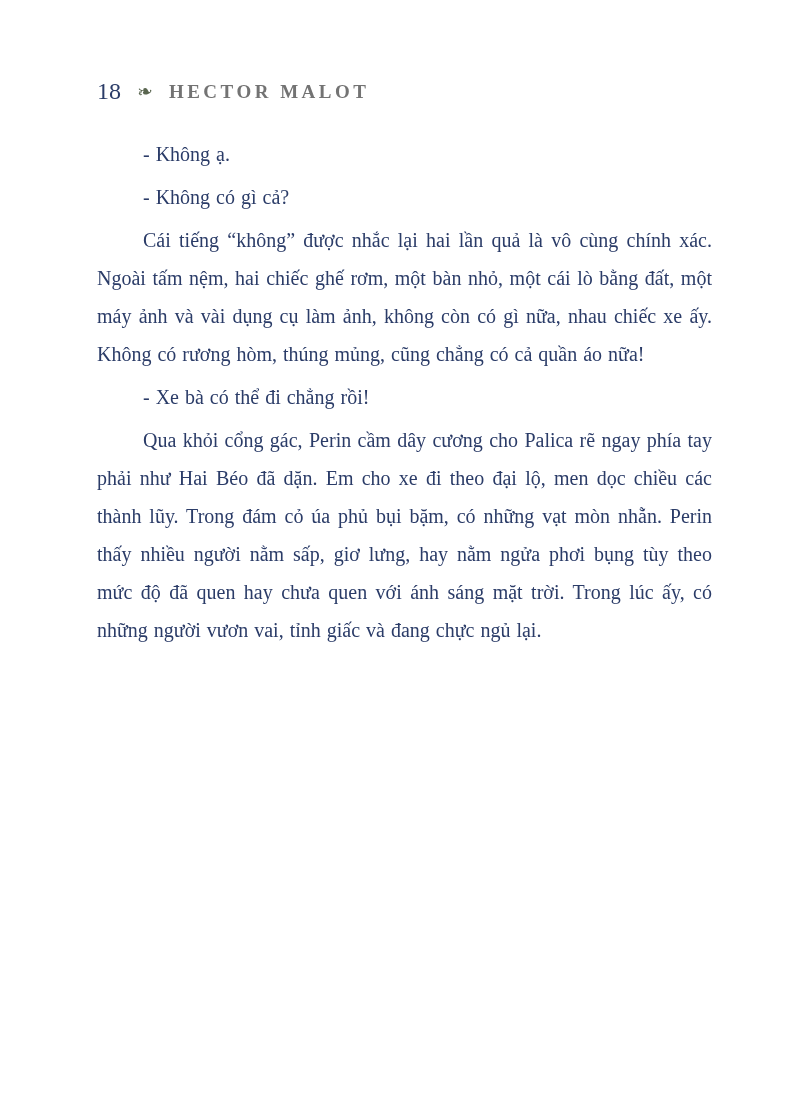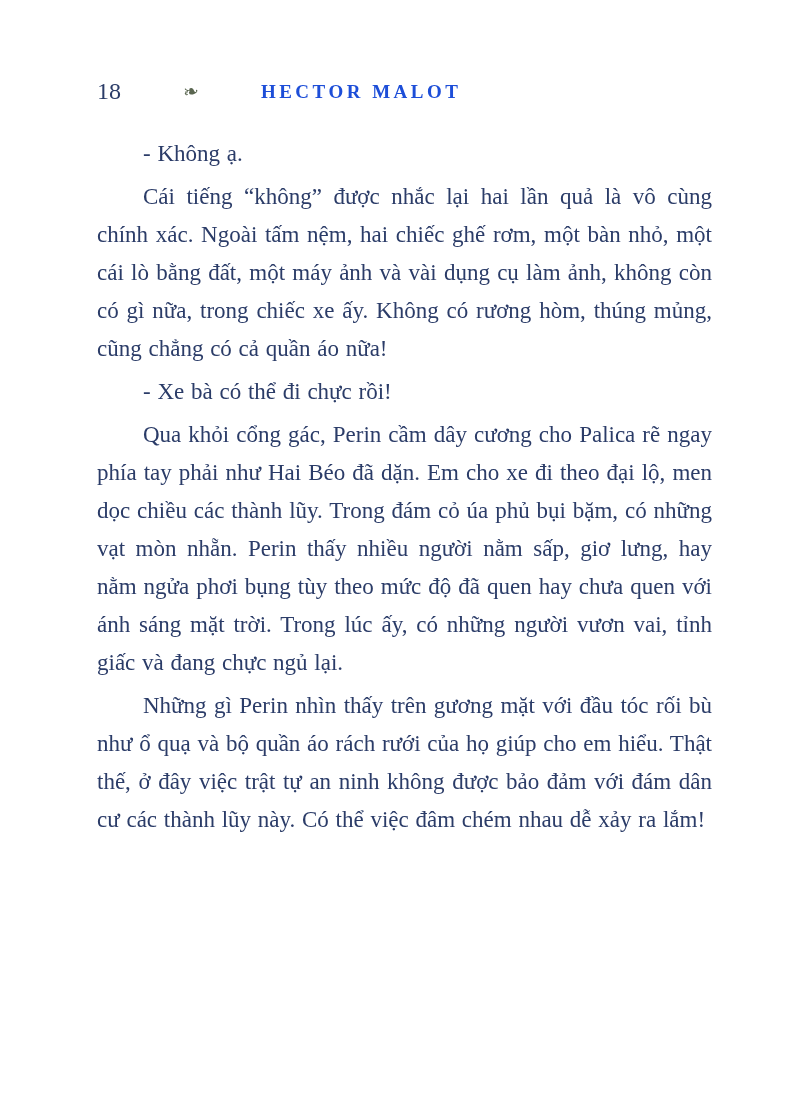--- a/index.html
+++ b/index.html
@@ -15,43 +15,42 @@
     height: 1112px;
     background: #ffffff;
     padding: 78px 88px 0 97px;
     color: #2b3c68;
     overflow: hidden;
   }
   .page-header {
     display: flex;
     align-items: center;
     margin-bottom: 30px;
-    gap: 46px;
   }
   .page-number {
     font-size: 24px;
     color: #2b3c68;
   }
   .ornament {
     font-size: 19px;
     margin-left: 16px;
     color: #5a6650;
     transform: rotate(-10deg);
     display: inline-block;
   }
   .author {
     margin-left: 16px;
     font-weight: bold;
     font-size: 19px;
     letter-spacing: 3.5px;
-    color: #1d4ed8;
+    color: #737373;
     font-family: "Liberation Serif", serif;
   }
   .page-body p {
-    font-size: 23px;
+    font-size: 20px;
     line-height: 38px;
     text-align: justify;
     text-indent: 46px;
     color: #2b3c68;
     margin-bottom: 5px;
     word-spacing: 1px;
   }
 </style>
 </head>
 <body>
@@ -59,19 +58,19 @@
 <div class="page">
 
   <header class="page-header">
     <span class="page-number">18</span>
     <span class="ornament">❧</span>
     <span class="author">HECTOR MALOT</span>
   </header>
 
   <main class="page-body">
     <p>- Không ạ.</p>
-    <p>Cái tiếng “không” được nhắc lại hai lần quả là vô cùng chính xác. Ngoài tấm nệm, hai chiếc ghế rơm, một bàn nhỏ, một cái lò bằng đất, một máy ảnh và vài dụng cụ làm ảnh, không còn có gì nữa, trong chiếc xe ấy. Không có rương hòm, thúng mủng, cũng chẳng có cả quần áo nữa!</p>
-    <p>- Xe bà có thể đi chực rồi!</p>
+    <p>- Không có gì cả?</p>
+    <p>Cái tiếng “không” được nhắc lại hai lần quả là vô cùng chính xác. Ngoài tấm nệm, hai chiếc ghế rơm, một bàn nhỏ, một cái lò bằng đất, một máy ảnh và vài dụng cụ làm ảnh, không còn có gì nữa, nhau chiếc xe ấy. Không có rương hòm, thúng mủng, cũng chẳng có cả quần áo nữa!</p>
+    <p>- Xe bà có thể đi chẳng rồi!</p>
     <p>Qua khỏi cổng gác, Perin cầm dây cương cho Palica rẽ ngay phía tay phải như Hai Béo đã dặn. Em cho xe đi theo đại lộ, men dọc chiều các thành lũy. Trong đám cỏ úa phủ bụi bặm, có những vạt mòn nhẵn. Perin thấy nhiều người nằm sấp, giơ lưng, hay nằm ngửa phơi bụng tùy theo mức độ đã quen hay chưa quen với ánh sáng mặt trời. Trong lúc ấy, có những người vươn vai, tỉnh giấc và đang chực ngủ lại.</p>
-    <p>Những gì Perin nhìn thấy trên gương mặt với đầu tóc rối bù như ổ quạ và bộ quần áo rách rưới của họ giúp cho em hiểu. Thật thế, ở đây việc trật tự an ninh không được bảo đảm với đám dân cư các thành lũy này. Có thể việc đâm chém nhau dễ xảy ra lắm!</p>
   </main>
 
 </div>
 
 </body></html>

